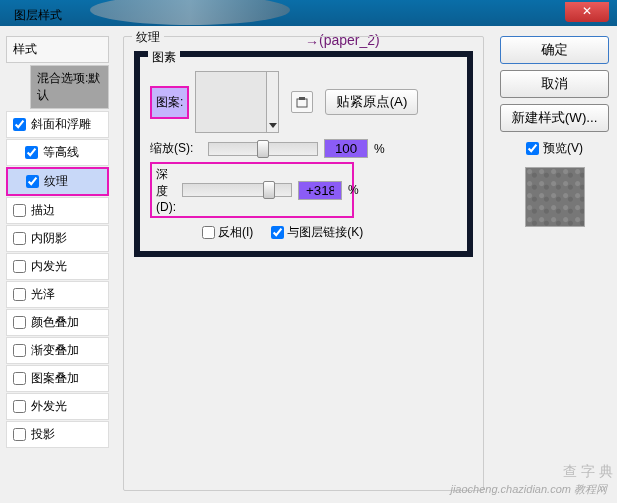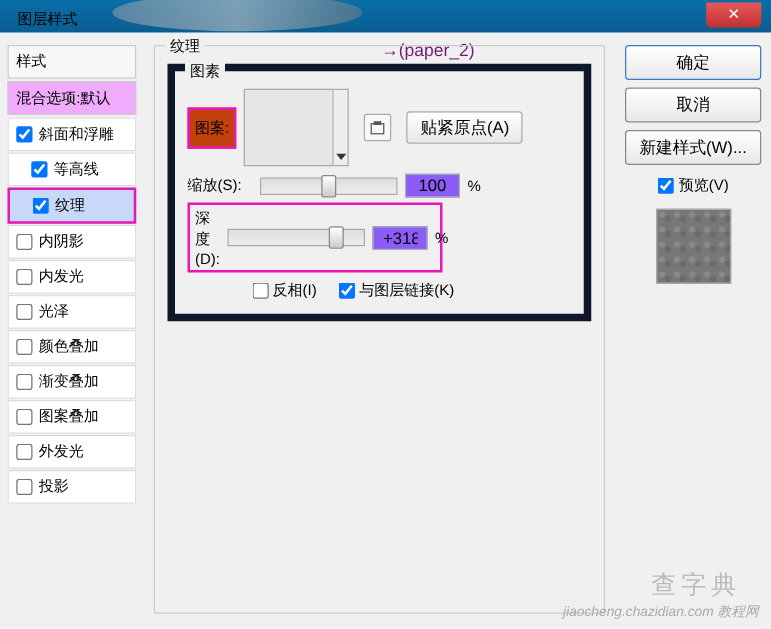--- a/index.html
+++ b/index.html
@@ -4,32 +4,32 @@
 <style>
 * { box-sizing: border-box; margin: 0; padding: 0; }
 body { font-family: "Microsoft YaHei", SimSun, sans-serif; font-size: 12px; background: #fff; width: 617px; height: 503px; position: relative; overflow: hidden; }
 .titlebar { height: 26px; background: linear-gradient(#0a6ea8, #0a5d90); position: relative; }
 .titlebar-img { position: absolute; left: 90px; top: -5px; width: 200px; height: 30px; background: linear-gradient(90deg, #8a9aa5, #c5c5c5, #6a7a85); border-radius: 50%; opacity: 0.6; }
 .title { color: #000; padding: 5px 10px; font-size: 12px; position: absolute; left: 4px; top: 2px; }
 .close-btn { position: absolute; right: 8px; top: 2px; width: 44px; height: 20px; background: linear-gradient(#e85a5a, #c23030); color: #fff; text-align: center; border-radius: 0 0 4px 4px; line-height: 18px; cursor: pointer; }
 .main { display: flex; height: 477px; background: #f0f0f0; }
 .sidebar { width: 115px; padding: 10px 6px; }
 .side-head { padding: 4px 6px; border: 1px solid #ccc; background: #f7f7f7; margin-bottom: 2px; cursor: pointer; }
-.side-sub { padding: 4px 6px; border: 1px solid #ccc; background: #f0abfc; margin-bottom: 2px; cursor: pointer; }
+.side-sub { padding: 4px 6px; border: 1px solid #ccc; background: #a3a3a3; margin-bottom: 2px; cursor: pointer; margin-left: 24px; }
 .side-item { display: flex; align-items: center; padding: 4px 6px; border: 1px solid #ddd; background: #fff; margin-bottom: 1px; cursor: pointer; }
 .side-item.indent { padding-left: 18px; }
 .side-item input[type=checkbox] { margin-right: 5px; }
 .highlight-box { border: 2px solid #e817b8; background: #c8d8f8; }
 .content { flex: 1; padding: 10px 8px; position: relative; }
 .group { border: 1px solid #ccc; border-radius: 2px; padding: 14px 10px 10px; position: relative; height: 455px; }
 .group-title { position: absolute; top: -8px; left: 8px; background: #f0f0f0; padding: 0 4px; font-size: 12px; }
 .subgroup { border: 6px solid #0f172a; padding: 14px 10px 10px; position: relative; margin-bottom: 8px; }
 .subgroup-title { position: absolute; top: -8px; left: 8px; background: #f0f0f0; padding: 0 4px; }
 .row { display: flex; align-items: center; margin-bottom: 6px; }
-.pattern-label { border: 2px solid #e817b8; padding: 6px 4px; margin-right: 6px; background: #c2410c; }
+.pattern-label { border: 2px solid #e817b8; padding: 6px 4px; margin-right: 6px; background: #c4b5fd; }
 .pattern-swatch { width: 72px; height: 62px; background: #e6e6e6; border: 1px solid #aaa; }
 .pattern-dropdown { width: 12px; height: 62px; background: #eee; border: 1px solid #aaa; border-left: none; display: flex; align-items: flex-end; justify-content: center; padding-bottom: 4px; cursor: pointer; }
 .triangle { width: 0; height: 0; border-left: 4px solid transparent; border-right: 4px solid transparent; border-top: 5px solid #333; }
 .small-btn { width: 22px; height: 22px; border: 1px solid #aaa; background: #f8f8f8; margin-left: 12px; border-radius: 2px; cursor: pointer; display: flex; align-items: center; justify-content: center; }
 .origin-btn { margin-left: 12px; padding: 3px 10px; border: 1px solid #aaa; background: linear-gradient(#fff,#e8e8e8); border-radius: 3px; cursor: pointer; }
 .slider-row { display: flex; align-items: center; margin: 4px 0; }
 .slider-label { width: 52px; }
 .slider-track { flex: 0 0 110px; height: 14px; background: linear-gradient(#ddd,#eee); border: 1px solid #aaa; position: relative; margin: 0 6px; }
 .slider-thumb { position: absolute; top: -3px; width: 12px; height: 18px; background: linear-gradient(#fff,#ccc); border: 1px solid #888; border-radius: 2px; }
 .val-input { width: 44px; border: 1px solid #aaa; padding: 1px 7px; text-align: center; background: #8b5cf6; }
@@ -38,21 +38,21 @@
 .check-row { display: flex; gap: 18px; margin: 6px 0 0 52px; }
 .check-row label { display: flex; align-items: center; gap: 3px; }
 .annotation { position: absolute; left: 190px; top: 6px; color: #701a75; font-size: 14px; font-family: Arial; }
 .rightpanel { width: 125px; padding: 10px 8px; }
 .btn { display: block; width: 100%; padding: 4px 0; margin-bottom: 6px; text-align: center; border: 1px solid #888; background: linear-gradient(#fff,#e8e8e8); border-radius: 3px; cursor: pointer; }
 .btn.primary { border: 1.5px solid #3a7ac8; }
 .preview-check { display: flex; align-items: center; justify-content: center; margin: 8px 0 10px; }
 .preview-check input { margin-right: 4px; }
 .preview-box { width: 60px; height: 60px; margin: 0 auto; border: 1px solid #aaa; background: #777; background-image: radial-gradient(circle at 30% 30%, #8a8a8a 2px, transparent 3px), radial-gradient(circle at 70% 60%, #6a6a6a 2px, transparent 3px); background-size: 12px 12px; }
 .watermark { position: absolute; right: 10px; bottom: 6px; color: #aaa; font-size: 11px; font-style: italic; }
-.watermark2 { position: absolute; right: 24px; bottom: 22px; color: #bbb; font-size: 20px; font-family: Liberation Serif, serif; letter-spacing: 4px; }
+.watermark2 { position: absolute; right: 0; bottom: 22px; color: #bbb; font-size: 14px; font-family: Liberation Serif, serif; letter-spacing: 4px; }
 </style>
 </head>
 <body>
 
 <div class="titlebar">
   <div class="titlebar-img"></div>
   <div class="title">图层样式</div>
   <div class="close-btn">✕</div>
 </div>
 
@@ -65,20 +65,24 @@
           <input type="checkbox" checked="" style="">
           <span>斜面和浮雕</span>
         </div>
         <div class="side-item indent">
           <input type="checkbox" checked="" style="">
           <span>等高线</span>
         </div>
         <div class="side-item indent highlight-box">
           <input type="checkbox" checked="" style="">
           <span>纹理</span>
+        </div>
+        <div class="side-item">
+          <input type="checkbox" style="">
+          <span>描边</span>
         </div>
         <div class="side-item">
           <input type="checkbox" style="">
           <span>内阴影</span>
         </div>
         <div class="side-item">
           <input type="checkbox" style="">
           <span>内发光</span>
         </div>
         <div class="side-item">

